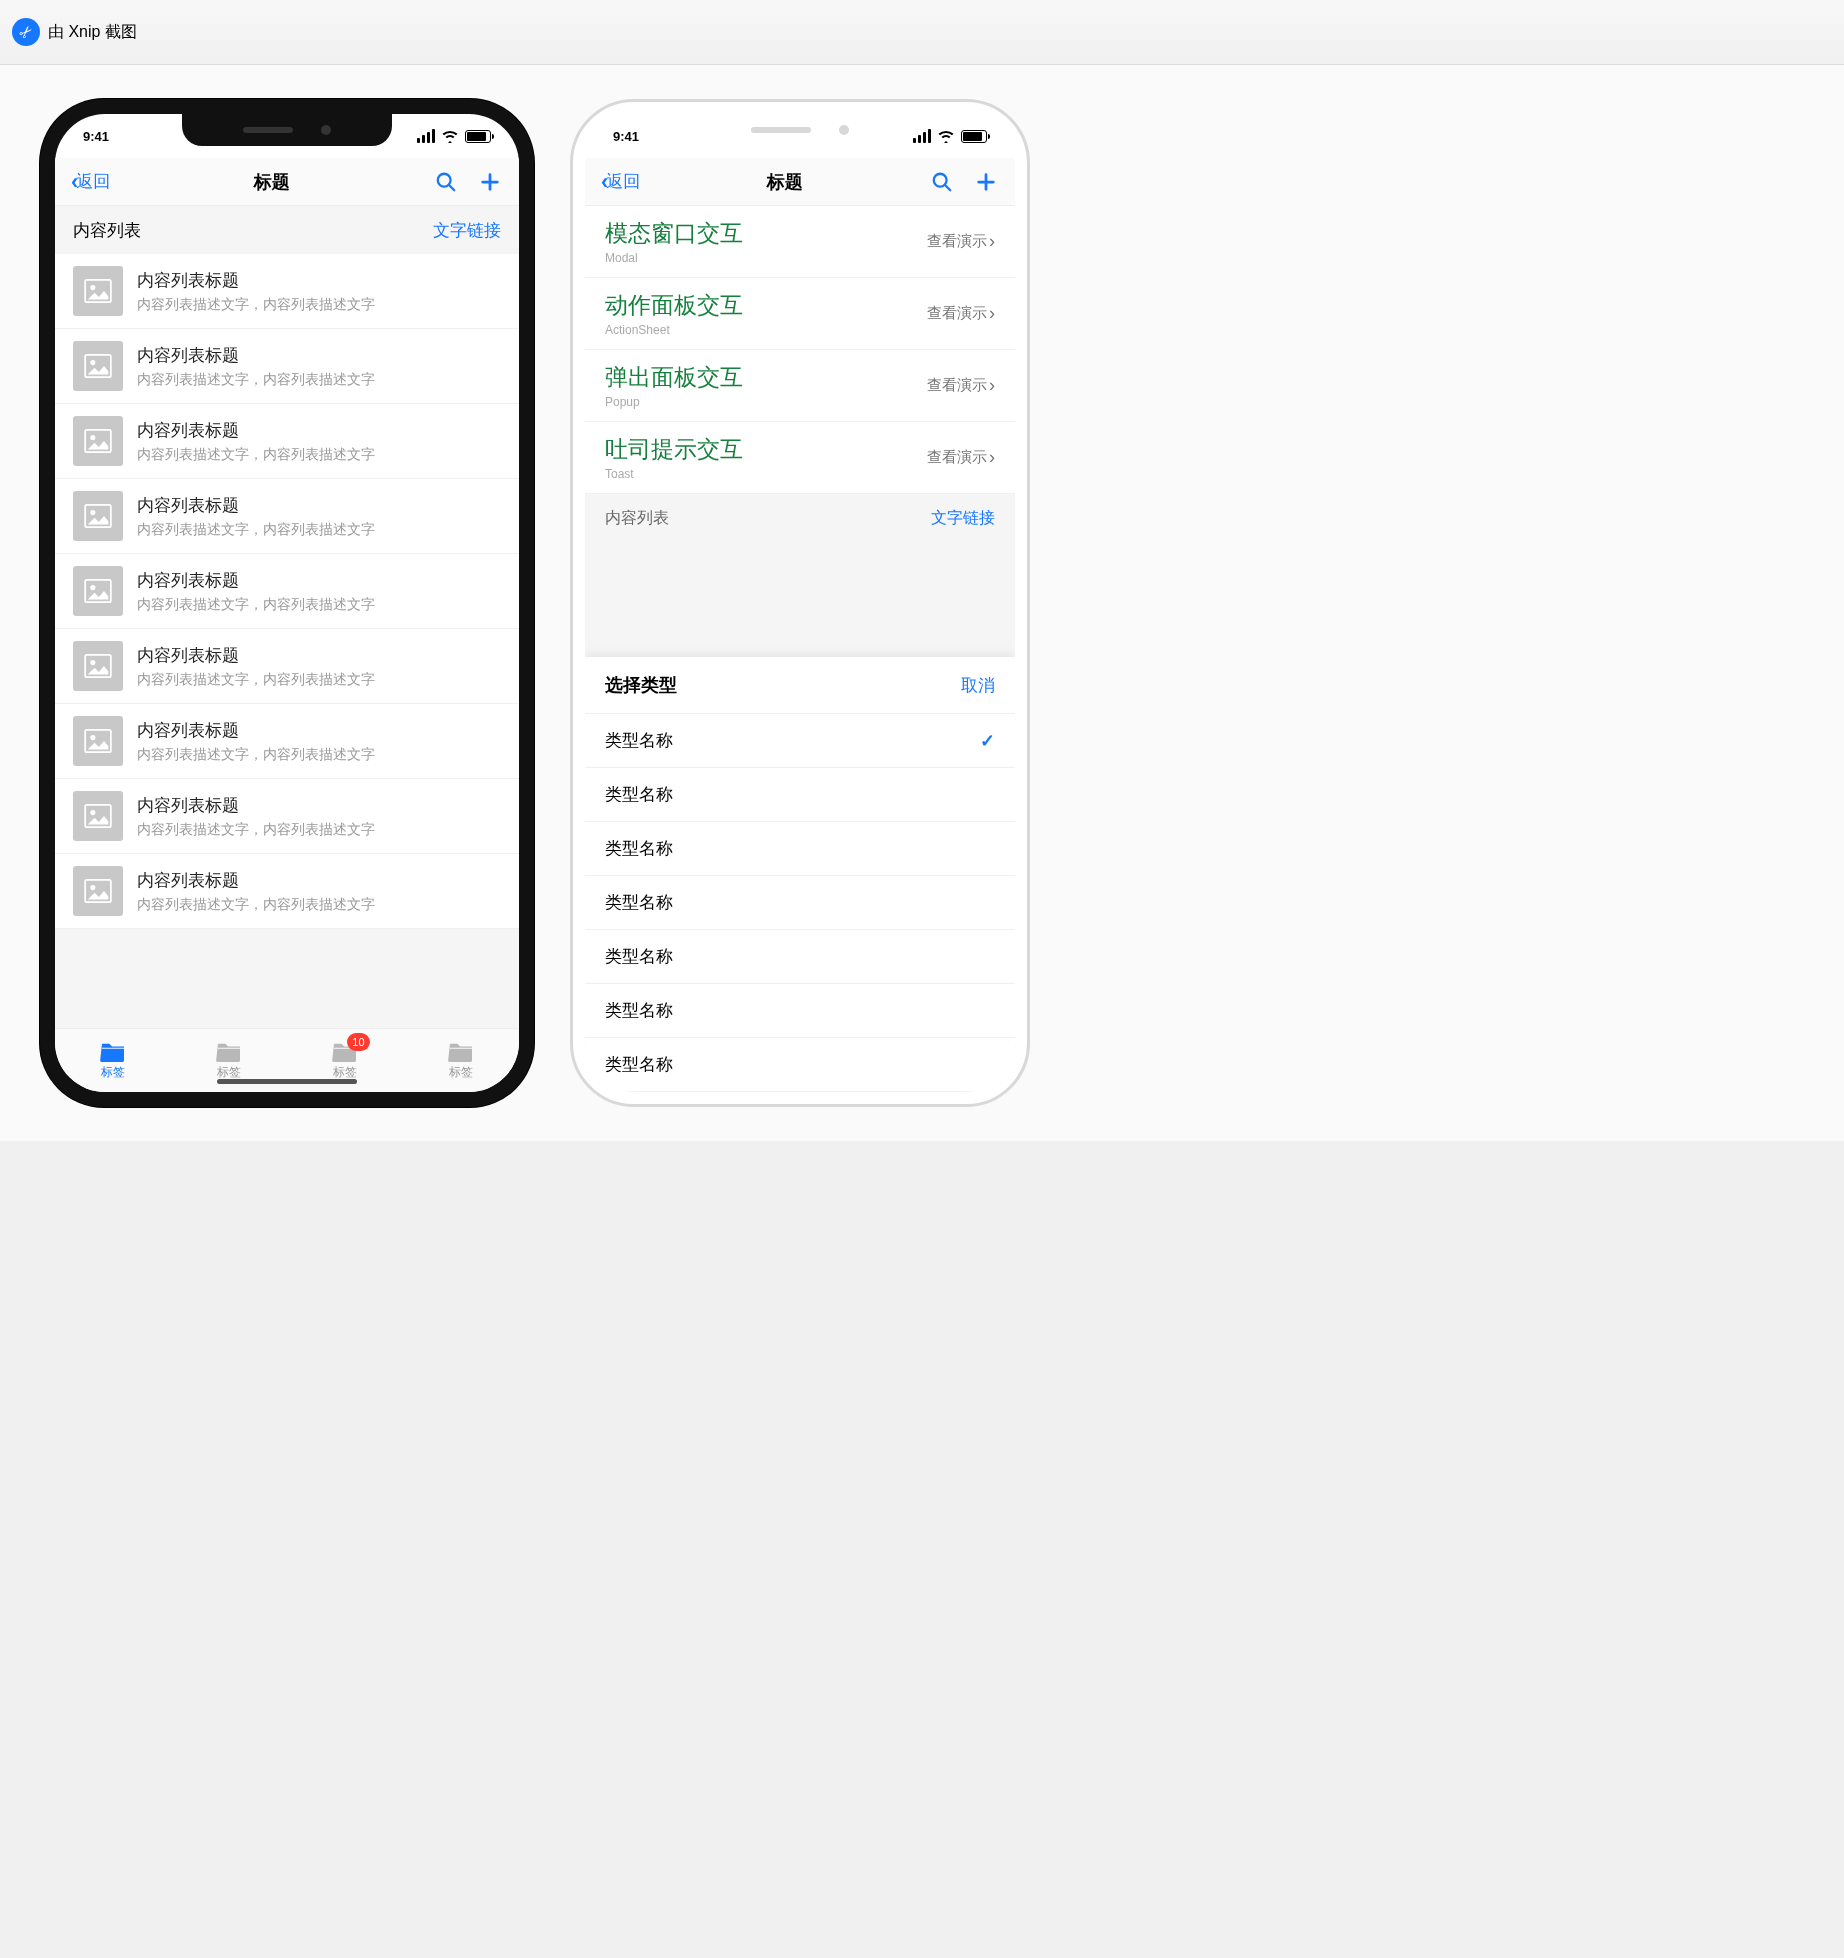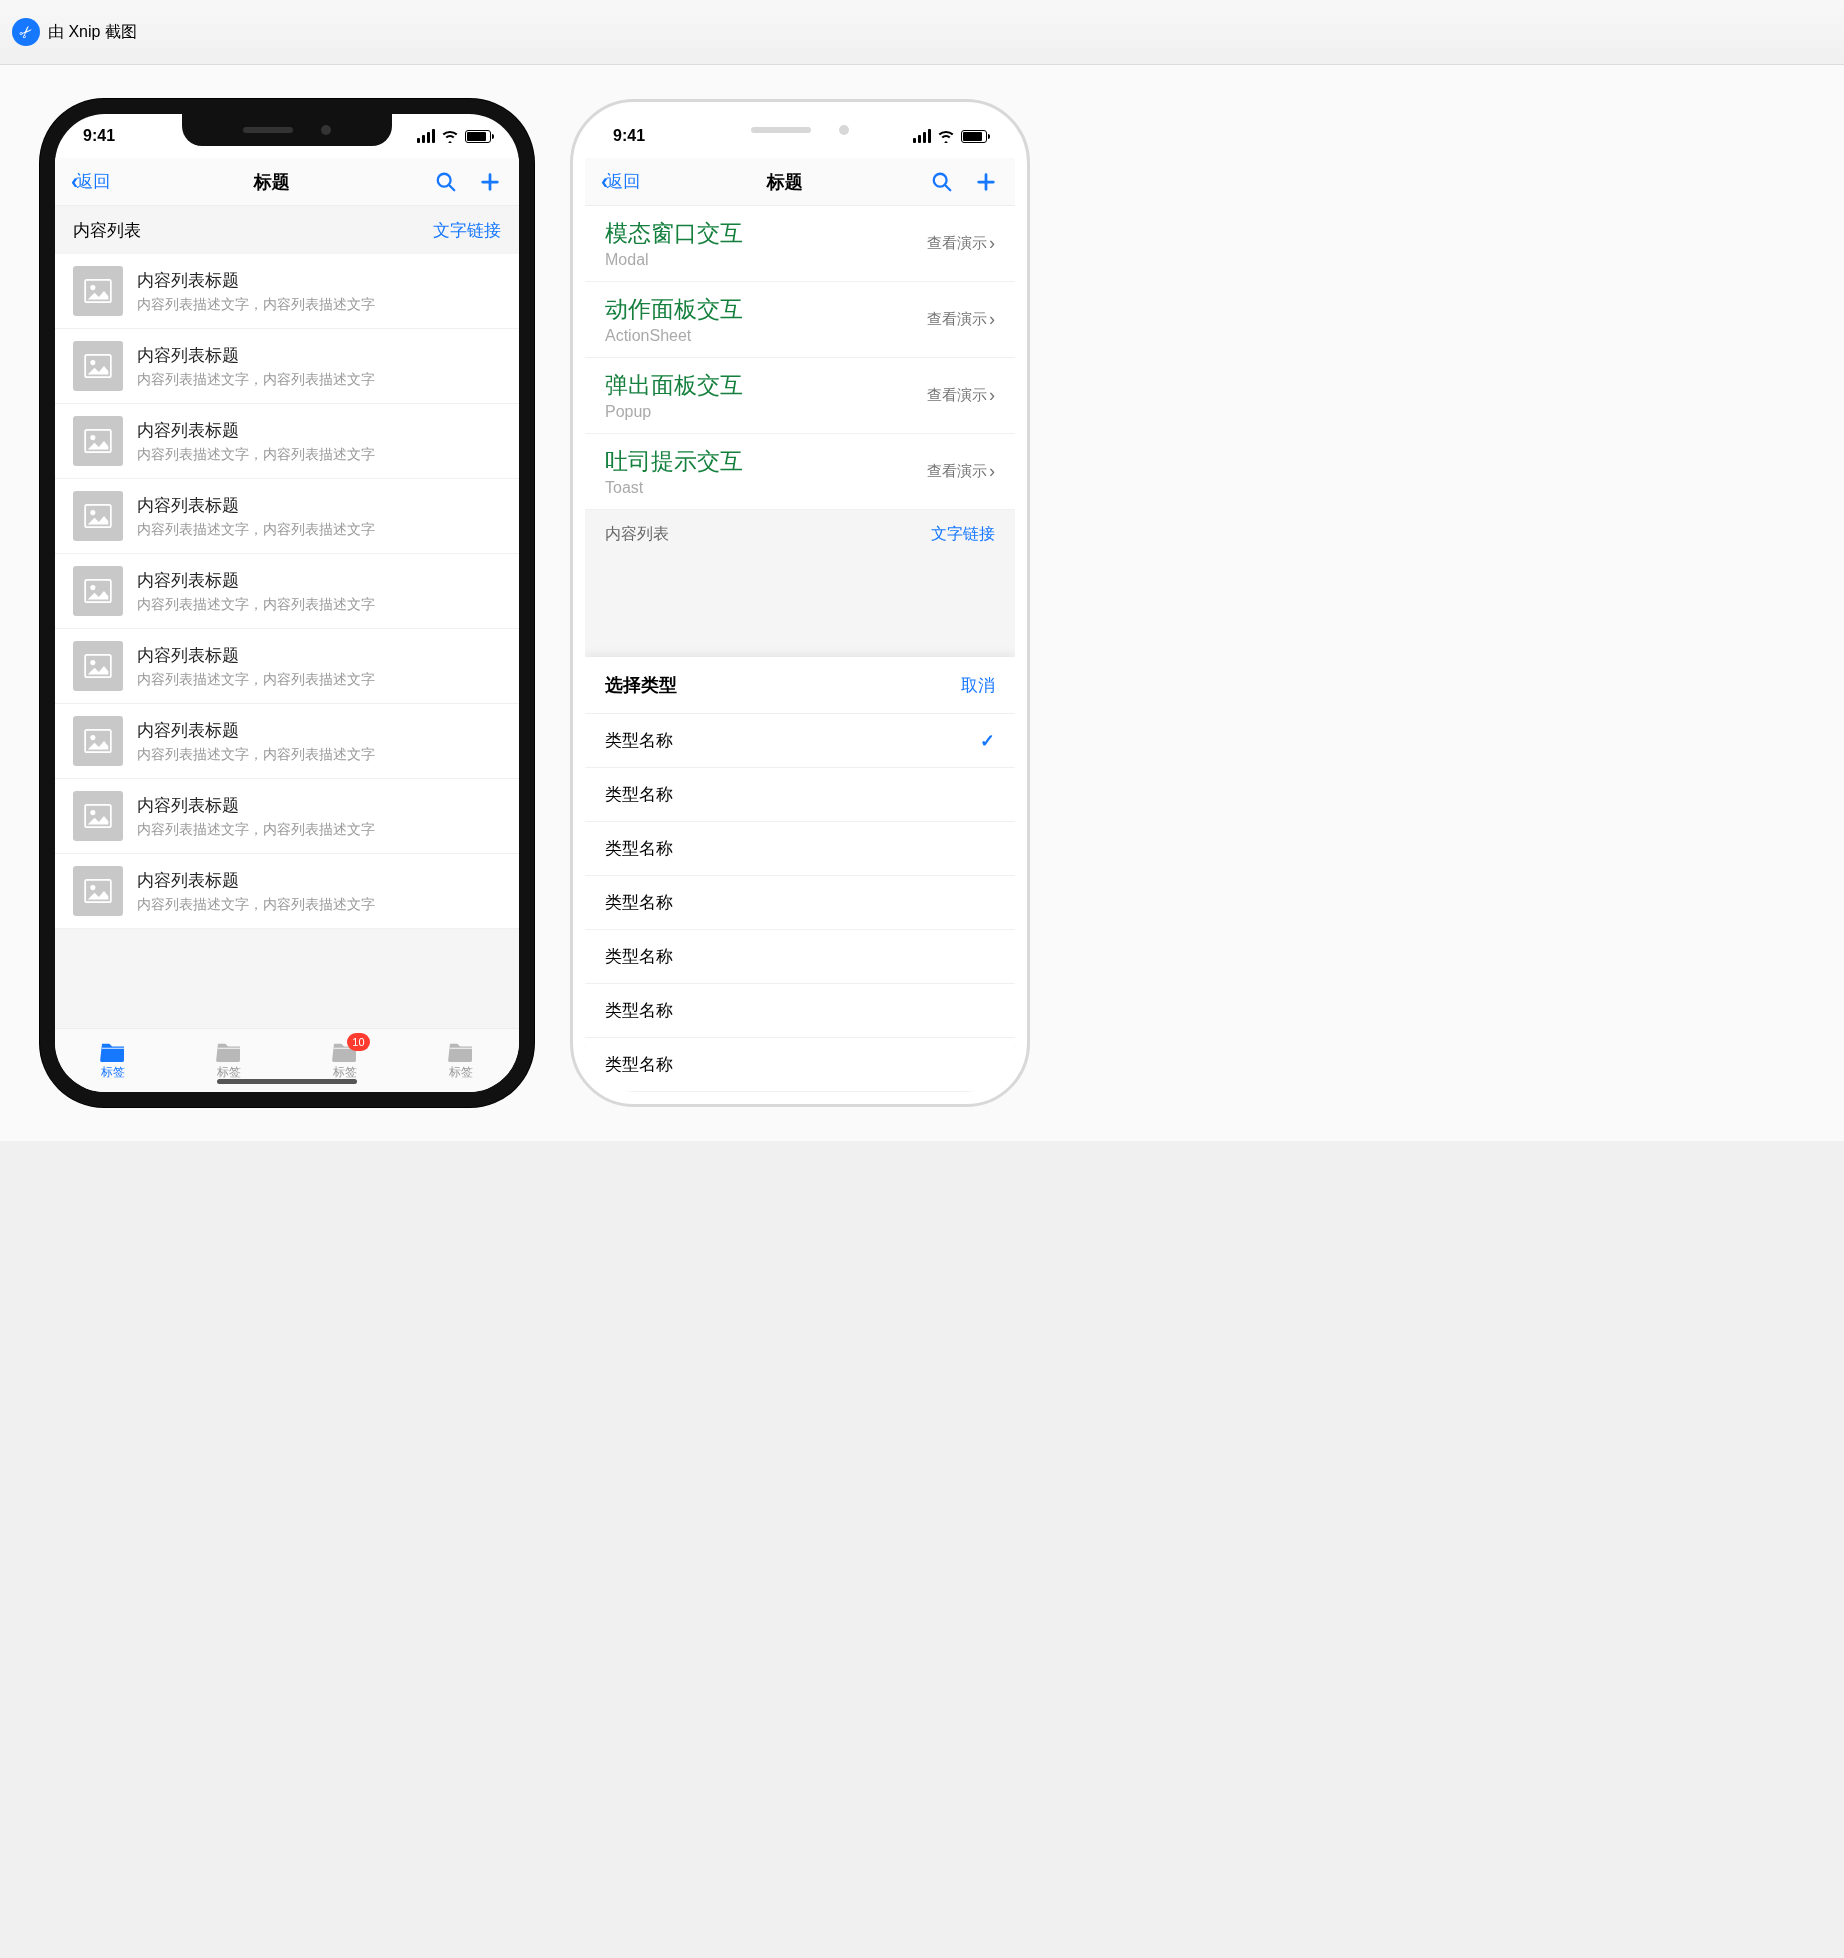--- a/index.html
+++ b/index.html
@@ -12,21 +12,21 @@
 .phone.left .frame { width: 494px; height: 1008px; background: #111; border-radius: 64px; padding: 15px; box-shadow: 0 0 0 1px #000; }
 .phone.left .screen { width: 100%; height: 100%; background: #fff; border-radius: 50px; overflow: hidden; position: relative; display: flex; flex-direction: column; }
 .notch { position: absolute; top: 0; left: 50%; transform: translateX(-50%); width: 210px; height: 32px; background: #111; border-radius: 0 0 20px 20px; z-index: 10; display: flex; align-items: center; justify-content: center; gap: 28px; }
 .notch .speaker { width: 50px; height: 6px; background: #333; border-radius: 3px; }
 .notch .cam { width: 10px; height: 10px; background: #333; border-radius: 50%; }
 .phone.right .frame { width: 460px; height: 1008px; background: #fff; border: 3px solid #d8d8d8; border-radius: 64px; padding: 12px; }
 .phone.right .screen { width: 100%; height: 100%; background: #fff; border-radius: 52px; overflow: hidden; position: relative; display: flex; flex-direction: column; }
 .phone.right .notch { background: transparent; }
 .phone.right .notch .speaker { background: #d8d8d8; width: 60px; }
 .phone.right .notch .cam { background: #d8d8d8; }
-.status-bar { height: 44px; display: flex; align-items: center; justify-content: space-between; padding: 0 28px; font-weight: 600; font-size: 16px; }
+.status-bar { height: 44px; display: flex; align-items: center; justify-content: space-between; padding: 0 28px; font-weight: 600; font-size: 13px; }
 .status-right { display: flex; align-items: center; gap: 6px; }
 .signal { display: flex; align-items: flex-end; gap: 2px; }
 .signal span { width: 3px; background: #000; border-radius: 1px; }
 .signal span:nth-child(1){height:5px}.signal span:nth-child(2){height:8px}.signal span:nth-child(3){height:11px}.signal span:nth-child(4){height:14px}
 .wifi { width: 18px; height: 14px; position: relative; }
 .wifi svg { width: 18px; height: 14px; }
 .battery { width: 26px; height: 13px; border: 1.5px solid #000; border-radius: 3px; position: relative; }
 .battery::after { content:""; position: absolute; right: -4px; top: 3px; width: 2px; height: 5px; background: #000; border-radius: 0 2px 2px 0; }
 .battery .fill { position: absolute; left: 1px; top: 1px; bottom: 1px; width: 19px; background: #000; border-radius: 1px; }
 .nav { height: 48px; display: flex; align-items: center; justify-content: space-between; padding: 0 16px; border-bottom: 1px solid #eee; background: #fafafa; }
@@ -49,21 +49,21 @@
 .tab { flex: 1; display: flex; flex-direction: column; align-items: center; justify-content: center; gap: 2px; color: #999; font-size: 12px; cursor: pointer; position: relative; }
 .tab.active { color: #1677ff; }
 .tab svg { width: 26px; height: 22px; }
 .badge { position: absolute; top: 4px; left: 52%; background: #ff3b30; color: #fff; font-size: 11px; min-width: 20px; height: 18px; border-radius: 9px; display: flex; align-items: center; justify-content: center; padding: 0 5px; }
 .home-indicator { position: absolute; bottom: 8px; left: 50%; transform: translateX(-50%); width: 140px; height: 5px; background: #555; border-radius: 3px; }
 
 .r-section-header { padding: 14px 20px 10px; font-size: 16px; color: #666; background: #f5f5f5; }
 .r-list { background: #fff; }
 .r-row { display: flex; align-items: center; justify-content: space-between; padding: 12px 20px; border-bottom: 1px solid #f0f0f0; }
 .r-row .rt1 { font-size: 23px; color: #15803d; }
-.r-row .rt2 { font-size: 16px; color: #aaa; margin-top: 2px; }
+.r-row .rt2 { font-size: 12px; color: #aaa; margin-top: 2px; }
 .r-row .action { color: #737373; font-size: 15px; display: flex; align-items: center; gap: 2px; }
 .sheet-overlay { position: absolute; bottom: 0; left: 0; right: 0; top: 0; display: flex; flex-direction: column; justify-content: flex-end; z-index: 20; }
 .sheet { background: #fff; border-radius: 0; max-height: 480px; display: flex; flex-direction: column; box-shadow: 0 -2px 10px rgba(0,0,0,0.08); }
 .sheet-header { display: flex; align-items: center; justify-content: space-between; padding: 16px 20px; font-size: 18px; font-weight: 600; border-bottom: 1px solid #eee; }
 .sheet-header .cancel { color: #1677ff; font-weight: 400; font-size: 17px; cursor: pointer; }
 .sheet-list { overflow-y: auto; }
 .sheet-item { padding: 15px 20px; font-size: 17px; border-bottom: 1px solid #f0f0f0; display: flex; align-items: center; justify-content: space-between; cursor: pointer; }
 .sheet-item .check { color: #1677ff; font-size: 18px; font-weight: 700; }
 .truncated-header { padding: 14px 20px 4px; display: flex; justify-content: space-between; font-size: 16px; background: #f5f5f5; }
 .truncated-header .lbl { color: #666; }

